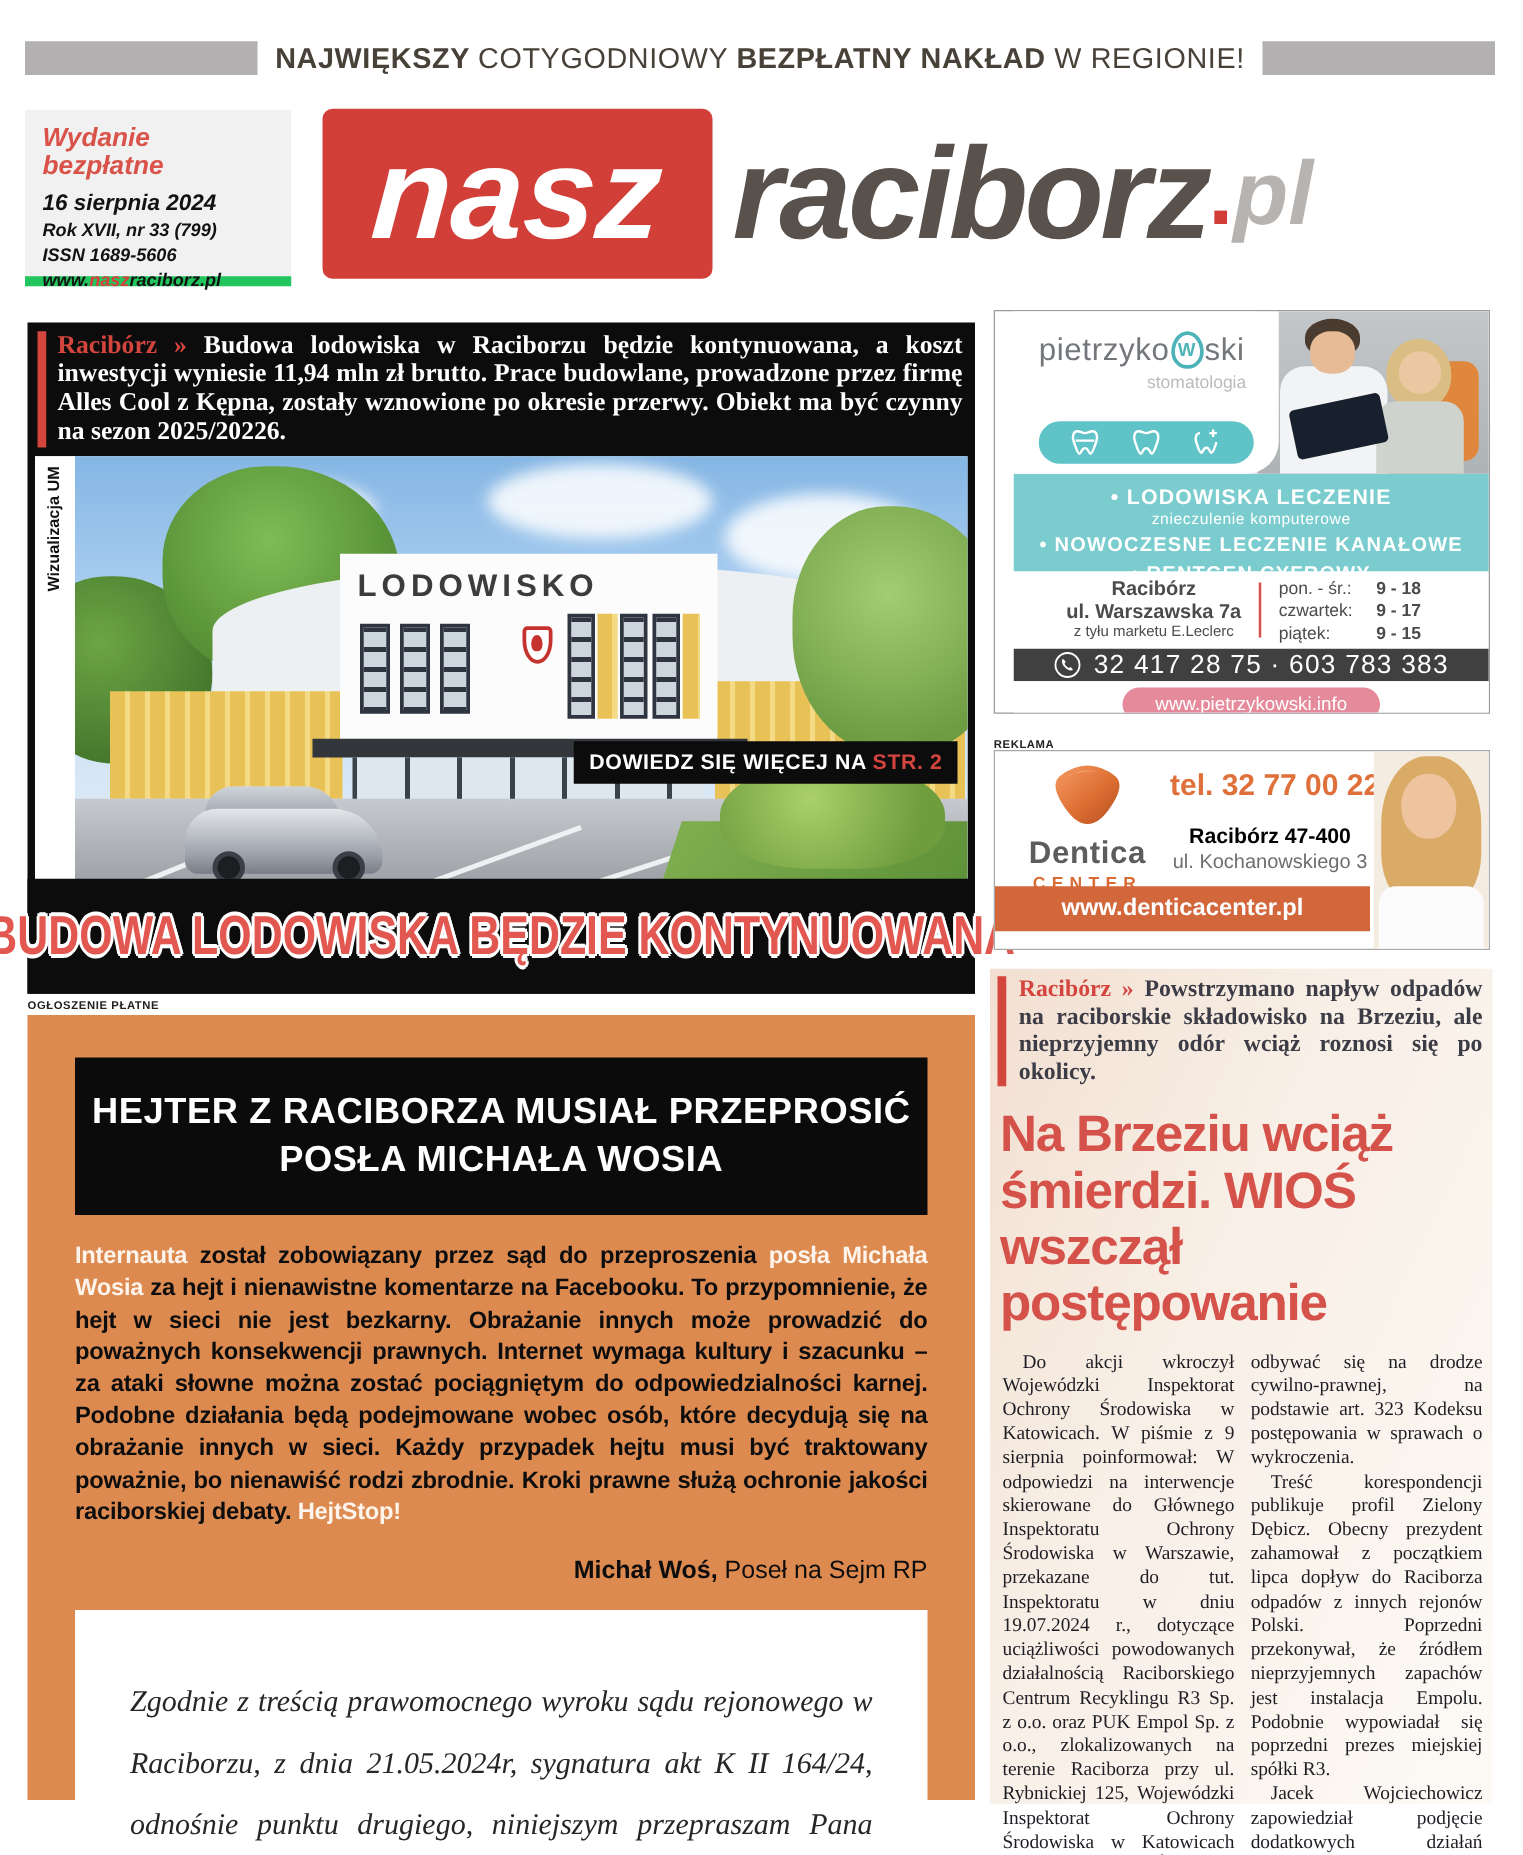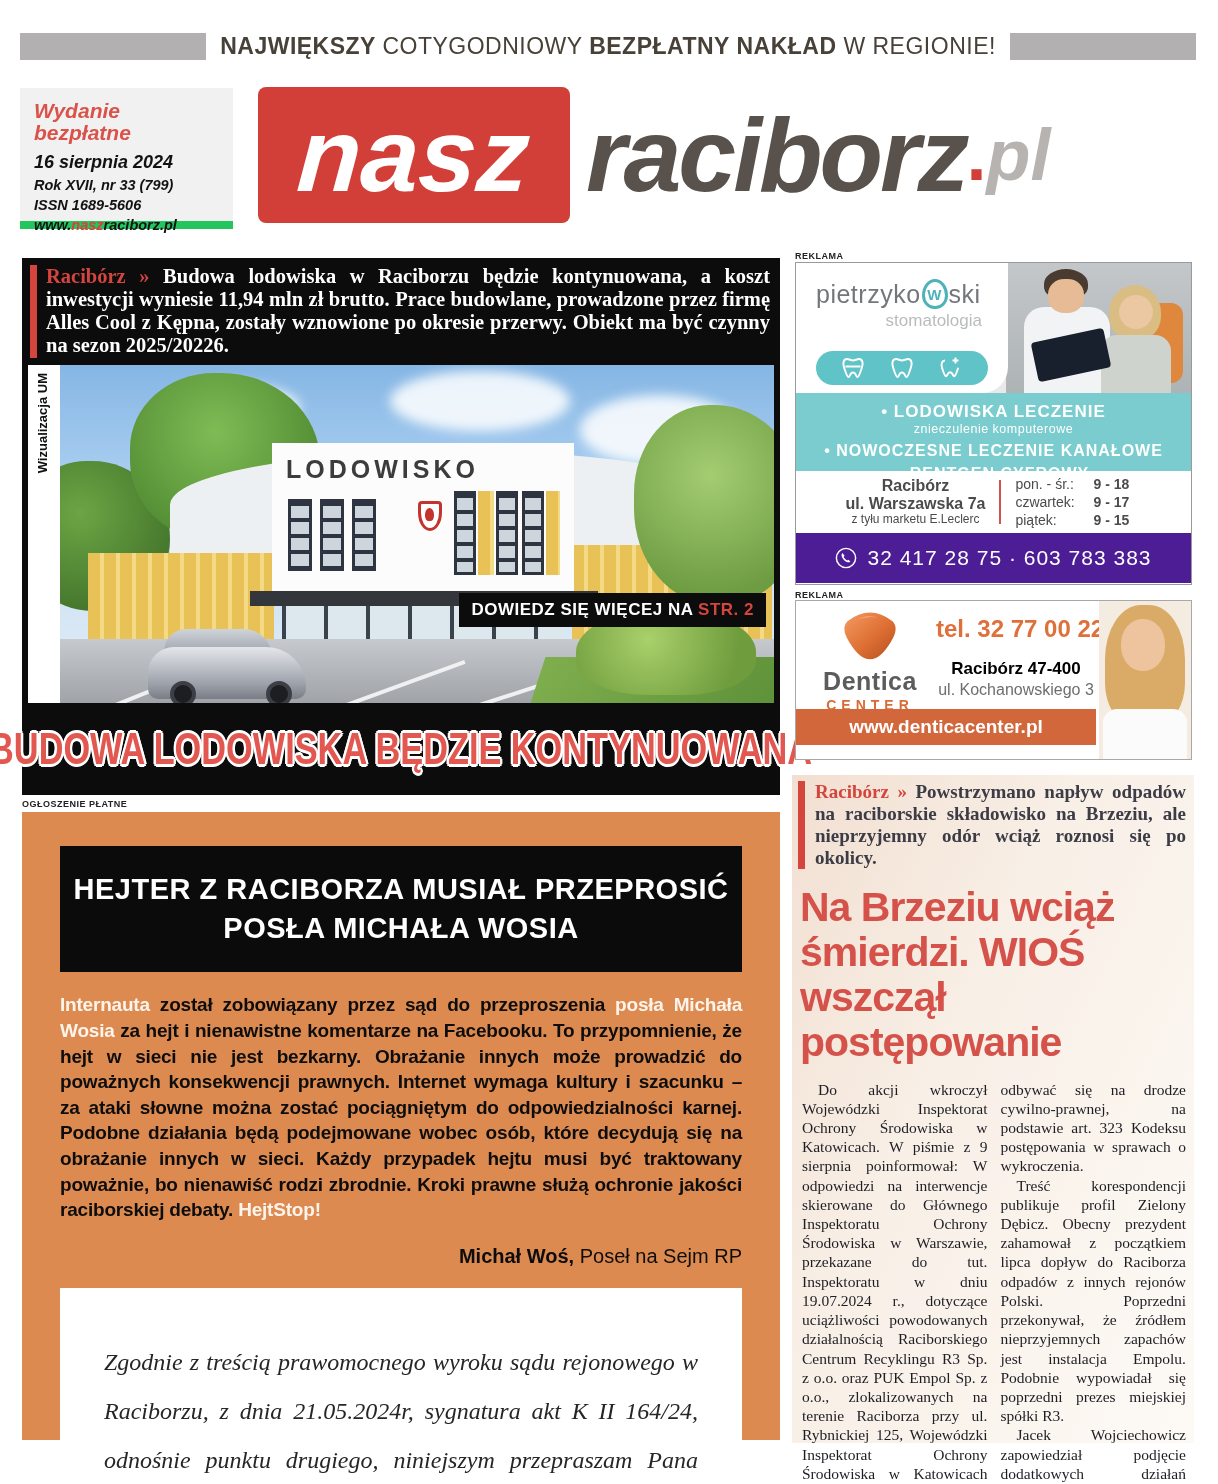--- a/index.html
+++ b/index.html
@@ -82,53 +82,53 @@
   .hejt-head{background:#0b0b0b;color:#fff;text-align:center;font-weight:bold;font-size:29px;line-height:1.35;
              padding:24px 10px;white-space:pre-line;letter-spacing:.5px;}
   .hejt-body{margin-top:20px;font-size:19px;font-weight:bold;line-height:1.35;color:#0d0d0d;text-align:justify;letter-spacing:-.2px;}
   .hejt-body .wt{color:#fdf4ec;}
   .hejt-sign{margin-top:22px;text-align:right;font-size:20px;color:#0d0d0d;}
   .hejt-sign .nm{font-weight:bold;}
   .hejt-state{margin-top:20px;background:#fff;padding:50px 44px;box-sizing:border-box;
               font-family:"Liberation Serif",serif;font-style:italic;font-size:24px;line-height:2.05;color:#262626;text-align:justify;}
 
   
-  .piet{position:absolute;left:795px;top:262px;width:397px;height:323px;background:#fff;border:1px solid #9a9a9a;box-sizing:border-box;overflow:hidden;}
+  .piet{position:absolute;left:795px;top:248px;width:397px;height:323px;background:#fff;border:1px solid #9a9a9a;box-sizing:border-box;overflow:hidden;padding-left:15px;}
   .piet-top{position:relative;height:130px;background:#e9e9eb;}
   .piet-photo{position:absolute;right:0;top:0;width:185px;height:130px;background:linear-gradient(180deg,#c3c7c9,#aeb3b6);overflow:hidden;}
   .pp-man-hair{position:absolute;left:38px;top:6px;width:44px;height:30px;background:#4a3b30;border-radius:50% 50% 40% 40%;}
   .pp-man-face{position:absolute;left:42px;top:16px;width:36px;height:34px;background:#e6bb95;border-radius:45%;}
   .pp-man-body{position:absolute;left:18px;top:44px;width:86px;height:86px;background:#f2f3f4;border-radius:20px 20px 0 0;}
   .pp-xray{position:absolute;left:28px;top:72px;width:74px;height:40px;background:#17202c;transform:rotate(-12deg);border-radius:4px;}
   .pp-chair{position:absolute;right:8px;top:40px;width:34px;height:80px;background:#e0873e;border-radius:12px;}
   .pp-wom-hair{position:absolute;right:30px;top:22px;width:52px;height:56px;background:#d9bd82;border-radius:50% 50% 45% 45%;}
   .pp-wom-face{position:absolute;right:38px;top:32px;width:34px;height:34px;background:#ecc8a2;border-radius:50%;}
   .pp-wom-body{position:absolute;right:20px;top:72px;width:70px;height:58px;background:#cfd3cd;border-radius:16px 16px 0 0;}
   .piet-card{position:absolute;left:0;top:0;width:212px;height:130px;background:#fff;border-radius:0 0 26px 0;padding:16px 0 0 20px;box-sizing:border-box;}
   .piet-brand{font-size:25px;color:#73777b;letter-spacing:.5px;display:flex;align-items:center;}
   .tooth-w{display:inline-flex;align-items:center;justify-content:center;width:26px;height:30px;margin:0 1px;
            border:3px solid #4db3b8;border-radius:50% 50% 48% 48%/55% 55% 45% 45%;color:#4db3b8;font-weight:bold;font-size:15px;box-sizing:border-box;}
-  .piet-sub{font-size:17px;color:#b9bcbe;text-align:right;margin:2px 26px 0 0;}
+  .piet-sub{font-size:14px;color:#b9bcbe;text-align:right;margin:2px 26px 0 0;}
   .piet-pill{position:absolute;left:20px;top:88px;width:172px;height:34px;background:#5fc3c7;border-radius:17px;
              display:flex;align-items:center;justify-content:space-evenly;}
   .piet-band{background:#7accce;color:#fff;text-align:center;padding:10px 0 8px;height:78px;box-sizing:border-box;}
   .piet-band .l1{font-size:17px;font-weight:bold;letter-spacing:1px;line-height:1.1;}
   .piet-band .l1s{font-size:12.5px;letter-spacing:.5px;margin-bottom:3px;}
   .piet-band .l2{font-size:16px;font-weight:bold;letter-spacing:1px;line-height:1.45;}
   .piet-info{display:flex;align-items:center;justify-content:center;height:62px;color:#4b4b4b;}
   .piet-addr{text-align:center;line-height:1.15;padding-right:14px;}
   .piet-addr .a1{font-size:16px;font-weight:bold;}
   .piet-addr .a2{font-size:16px;font-weight:bold;}
   .piet-addr .a3{font-size:12px;}
   .piet-div{width:2px;height:44px;background:#d4524c;margin:0 14px 0 0;}
   .piet-hours{font-size:14px;line-height:1.3;}
   .piet-hours .row{display:flex;}
   .piet-hours .d{width:78px;}
   .piet-hours .h{font-weight:bold;width:48px;text-align:left;}
-  .piet-phone{height:50px;background:#4c1d95;color:#fff;display:flex;align-items:center;justify-content:center;
+  .piet-phone{height:26px;background:#404040;color:#fff;display:flex;align-items:center;justify-content:center;
               font-size:21px;letter-spacing:1px;}
   .piet-phone svg{margin-right:10px;}
   .piet-web{height:44px;display:flex;align-items:flex-start;justify-content:center;padding-top:5px;box-sizing:border-box;background:#fff;}
   .piet-web .pill{background:#e48a9b;color:#fff;font-size:15px;border-radius:15px;padding:5px 26px;}
 
   
   .dentica{position:absolute;left:795px;top:600px;width:397px;height:160px;background:#fff;border:1px solid #a8a8a8;box-sizing:border-box;overflow:hidden;}
   .den-logo{position:absolute;left:14px;top:8px;width:120px;text-align:center;}
   .den-name{font-size:25px;font-weight:bold;color:#5c5c5c;letter-spacing:.5px;margin-top:2px;}
   .den-center{font-size:14px;font-weight:bold;color:#d96c35;letter-spacing:5px;margin-top:1px;}

